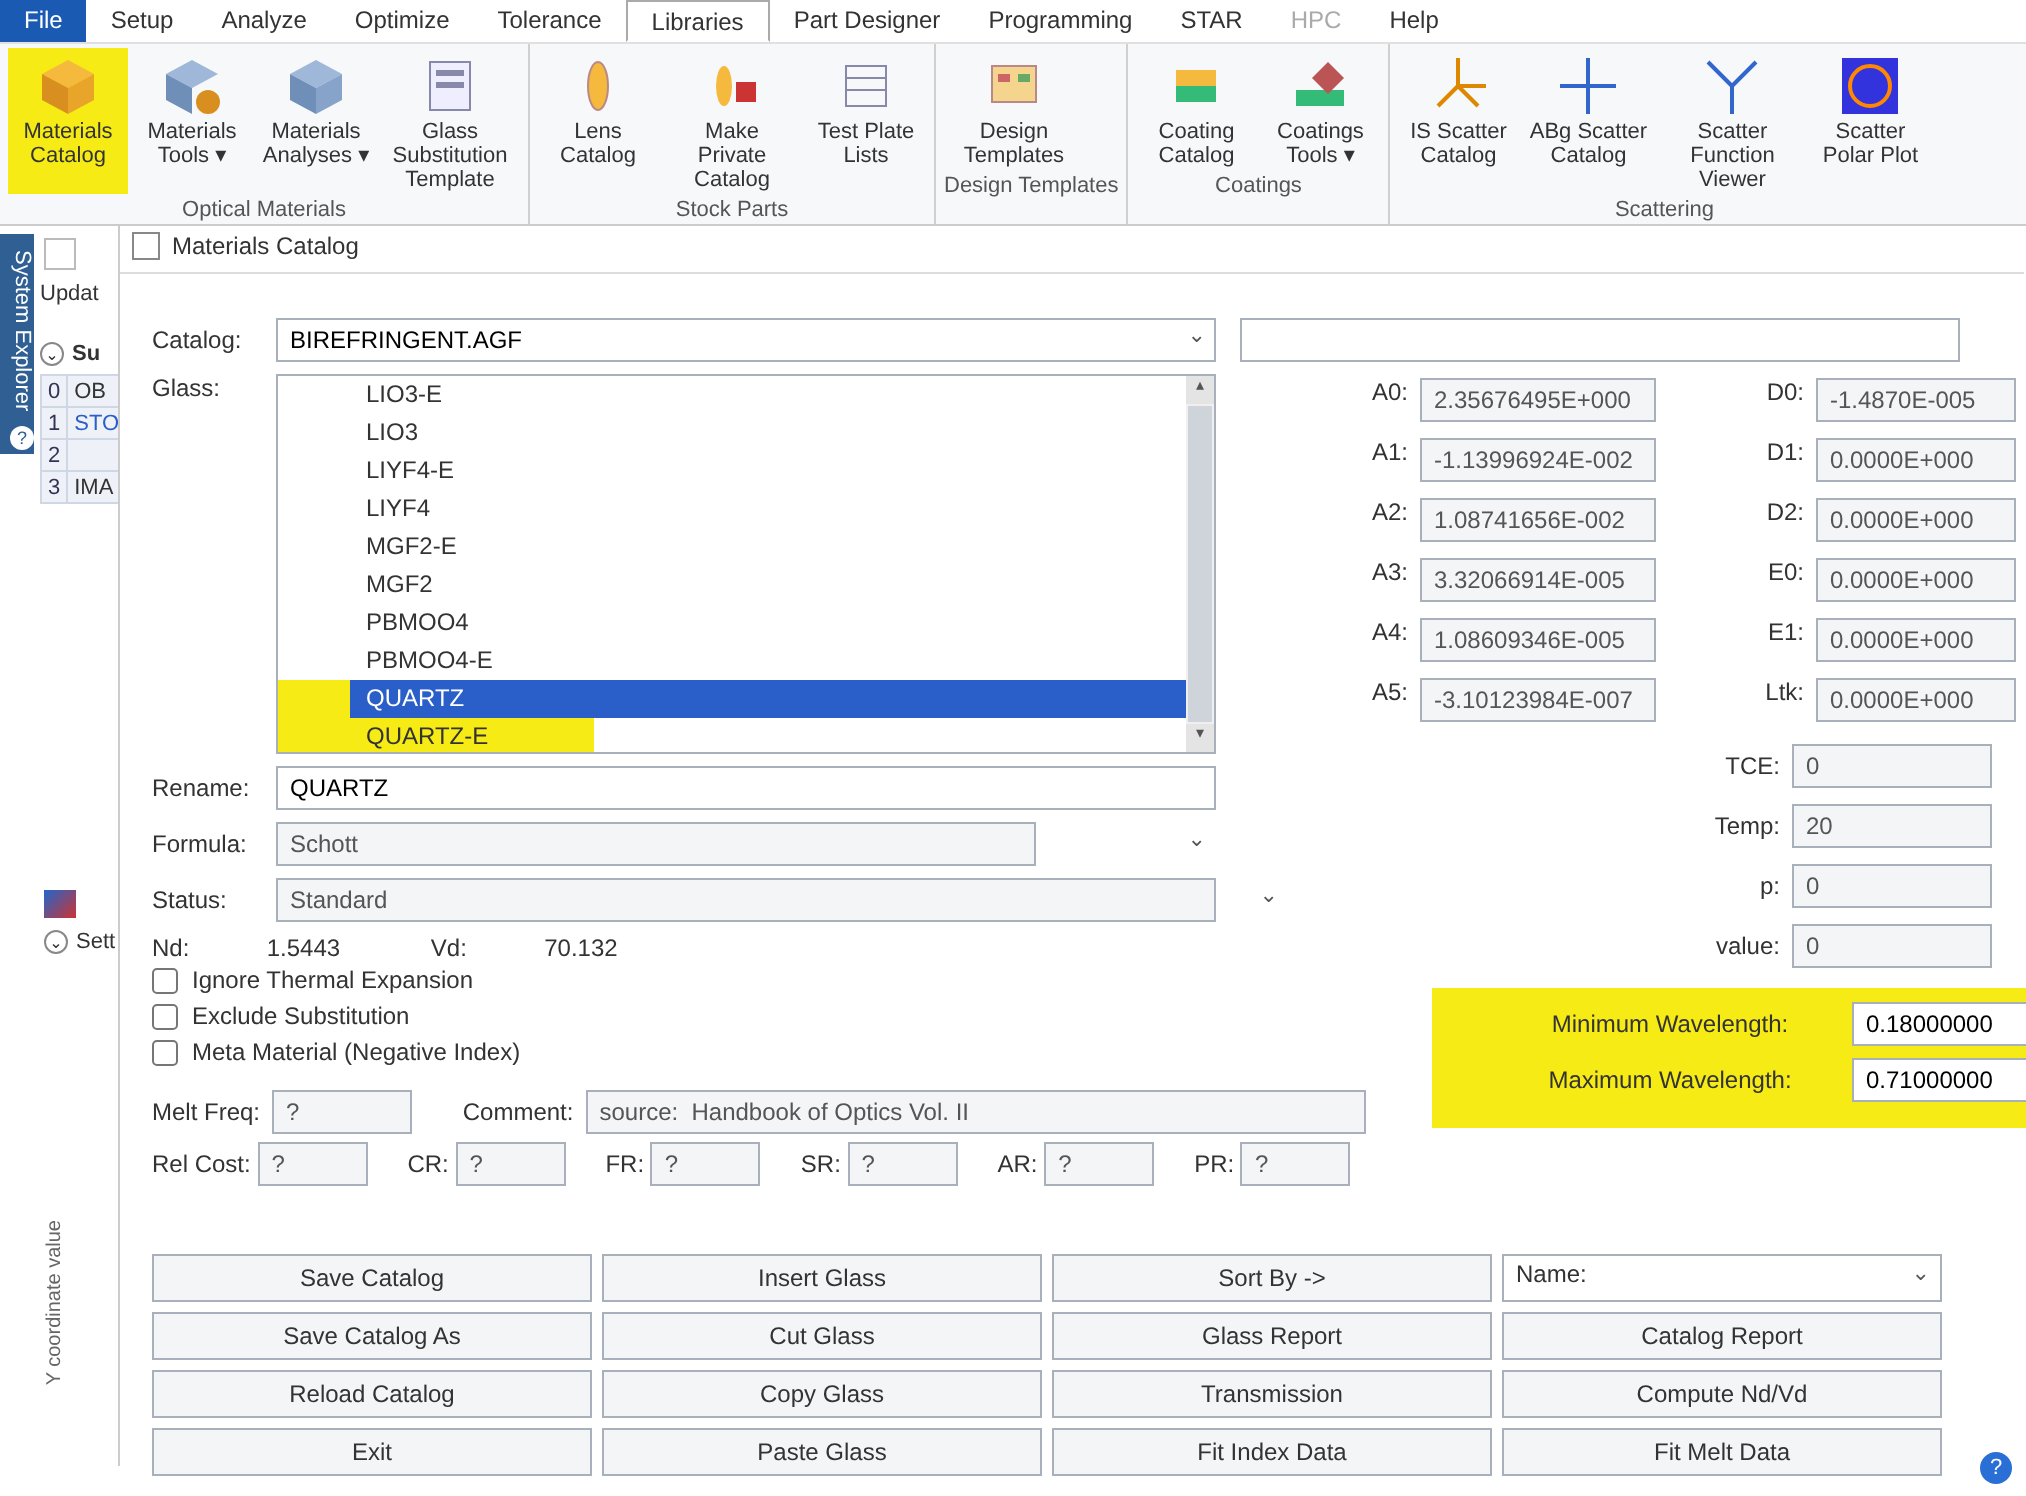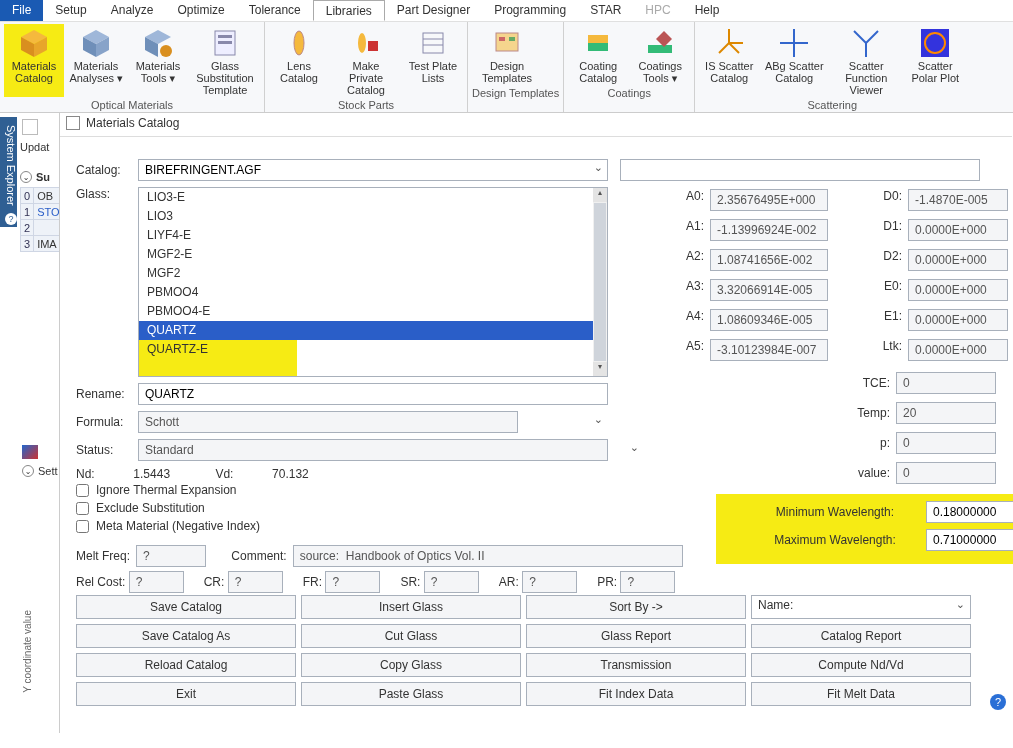--- a/index.html
+++ b/index.html
@@ -42,21 +42,21 @@
   .row { display:flex; align-items:center; margin-bottom: 6px; }
   .row label.lbl { width: 62px; text-align: left; padding-right: 6px; }
 
   .select, .text-input { border: 1px solid #a8b0bb; background:#fff; height: 22px; padding: 2px 6px; font: inherit; }
   .select { appearance: none; padding-right: 18px; position: relative; }
   .select-wrap { position: relative; display: inline-block; }
   .select-wrap::after { content: "⌄"; position:absolute; right:5px; top:2px; font-size:11px; color:#555;}
   .ro { background: #f4f5f7; color:#555; }
 
   .glass-list { border:1px solid #a8b0bb; width: 470px; height: 190px; overflow:hidden; position:relative; }
-  .glass-list .item { padding: 2px 8px; height: 19px; cursor:pointer; }
+  .glass-list .item { padding: 2px 8px; height: 19px; cursor:pointer;margin-left:36px; }
   .glass-list .item.selected { background: #2a5ec8; color:#fff; }
   .glass-list .hlbox { position:absolute; left:0; top:152px; width:158px; height:38px; background:#f6eb14; z-index:0;}
   .glass-list .items { position:relative; z-index:1; }
   .glass-list .scrollbar { position:absolute; right:0; top:0; width:14px; height:100%; background:#f0f0f0; display:flex;flex-direction:column; justify-content:space-between; z-index:2;}
   .glass-list .scrollbar .sbtn { height:14px; text-align:center; font-size:8px; color:#555; background:#e4e4e4;}
   .glass-list .scrollbar .thumb { flex:1; margin:1px; background:#cfd4db;}
 
   .coeff-grid { position:absolute; left:620px; top:52px; }
   .coeff-row { display:flex; align-items:flex-start; height: 30px; gap: 6px;}
   .coeff-row .clabel { width: 24px; text-align: right; }
@@ -117,31 +117,31 @@
               <polygon points="16,3 29,10 16,17 3,10" fill="#f5b93d"></polygon>
               <polygon points="3,10 16,17 16,30 3,23" fill="#d98f1f"></polygon>
               <polygon points="29,10 16,17 16,30 29,23" fill="#e8a52a"></polygon>
             </svg></div>
         <div class="label">Materials Catalog</div>
       </div>
       <div class="ribbon-btn">
         <div class="icon"><svg viewBox="0 0 32 32">
               <polygon points="16,3 29,10 16,17 3,10" fill="#9fb7d9"></polygon>
               <polygon points="3,10 16,17 16,30 3,23" fill="#6f8fb9"></polygon>
-              <polygon points="29,10 16,17 16,30 29,23" fill="#87a3c9"></polygon>
-            </svg></div>
-        <div class="label">Materials Analyses ▾</div>
+              <circle cx="24" cy="24" r="6" fill="#d98f1f"></circle>
+            </svg></div>
+        <div class="label">Materials Tools ▾</div>
       </div>
       <div class="ribbon-btn">
         <div class="icon"><svg viewBox="0 0 32 32">
               <polygon points="16,3 29,10 16,17 3,10" fill="#9fb7d9"></polygon>
               <polygon points="3,10 16,17 16,30 3,23" fill="#6f8fb9"></polygon>
-              <circle cx="24" cy="24" r="6" fill="#d98f1f"></circle>
-            </svg></div>
-        <div class="label">Materials Tools ▾</div>
+              <polygon points="29,10 16,17 16,30 29,23" fill="#87a3c9"></polygon>
+            </svg></div>
+        <div class="label">Materials Analyses ▾</div>
       </div>
       <div class="ribbon-btn" style="width:70px">
         <div class="icon"><svg viewBox="0 0 32 32">
               <rect x="6" y="4" width="20" height="24" fill="#eef" stroke="#88a"></rect>
               <rect x="9" y="8" width="14" height="3" fill="#88a"></rect>
               <rect x="9" y="14" width="14" height="3" fill="#88a"></rect>
             </svg></div>
         <div class="label">Glass Substitution Template</div>
       </div>
     </div>
@@ -307,20 +307,21 @@
     </div>
 
     <div class="row" style="align-items:flex-start">
       <label class="lbl">Glass:</label>
       <div class="glass-list">
         <div class="hlbox"></div>
         <div class="items">
           <div class="item">LIO3-E</div>
           <div class="item">LIO3</div>
           <div class="item">LIYF4-E</div>
+          <div class="item">LIYF4</div>
           <div class="item">MGF2-E</div>
           <div class="item">MGF2</div>
           <div class="item">PBMOO4</div>
           <div class="item">PBMOO4-E</div>
           <div class="item selected">QUARTZ</div>
           <div class="item">QUARTZ-E</div>
         </div>
         <div class="scrollbar">
             <div class="sbtn">▴</div>
             <div class="thumb"></div>
@@ -453,21 +454,21 @@
       <div class="wlrow">
           <span class="wlbl">Minimum Wavelength:</span>
           <input class="text-input winput" value="0.18000000" style="">
         </div>
       <div class="wlrow">
           <span class="wlbl">Maximum Wavelength:</span>
           <input class="text-input winput" value="0.71000000" style="">
         </div>
     </div>
 
-    <div class="bottom-grid" style="margin-top:2px">
+    <div class="bottom-grid" style="margin-top:34px">
       <div class="bbtn">Save Catalog</div>
       <div class="bbtn">Insert Glass</div>
       <div class="bbtn">Sort By -&gt;</div>
       <div class="bsel select-wrap"><span>Name:</span></div>
 
       <div class="bbtn">Save Catalog As</div>
       <div class="bbtn">Cut Glass</div>
       <div class="bbtn">Glass Report</div>
       <div class="bbtn">Catalog Report</div>
 

